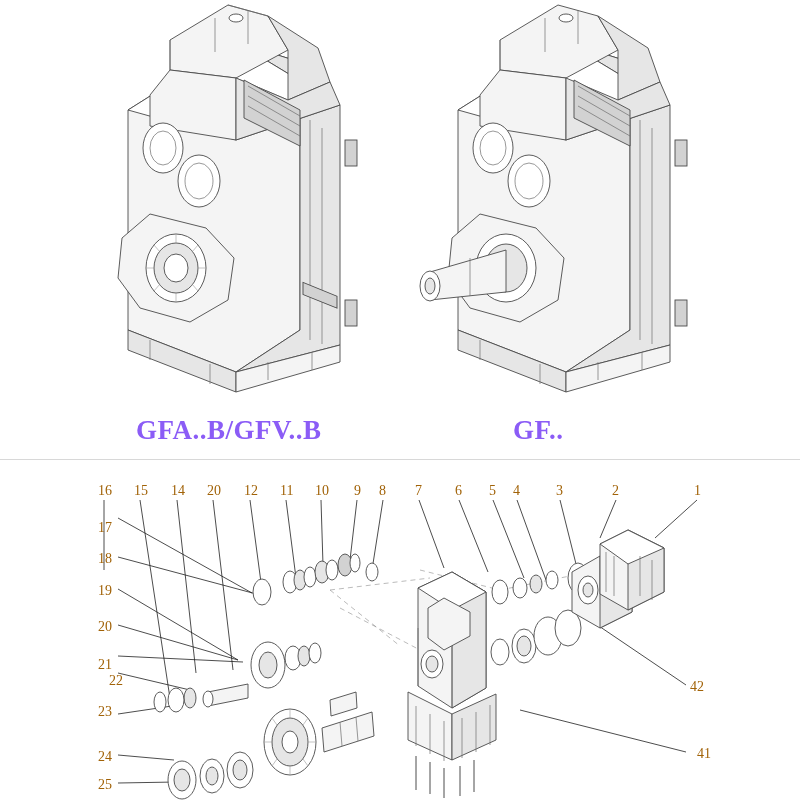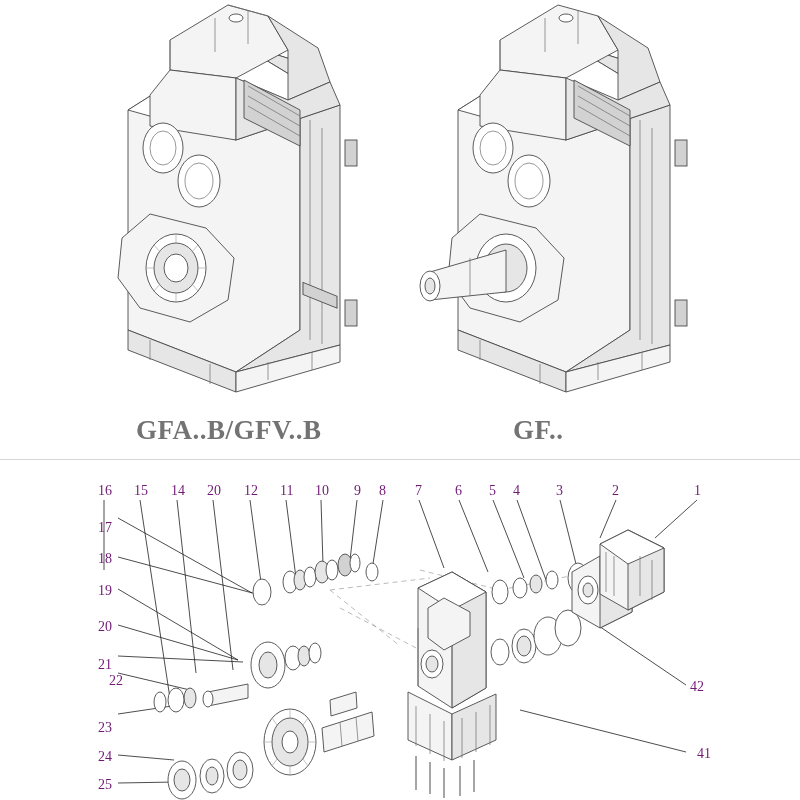--- a/index.html
+++ b/index.html
@@ -35,32 +35,32 @@
     width: 800px;
     height: 1px;
     background: #d8d8d8;
   }
 
   .caption {
     position: absolute;
     font-family: "Liberation Serif", serif;
     font-weight: bold;
     font-size: 27px;
-    color: #737373;
+    color: #8b5cf6;
     letter-spacing: 0.5px;
     white-space: nowrap;
   }
   #caption-left { left: 136px; top: 415px; }
   #caption-right { left: 513px; top: 415px; }
 
   .callout-num {
     position: absolute;
     font-family: "Liberation Serif", serif;
     font-size: 14px;
-    color: #701a75;
+    color: #a16207;
     white-space: nowrap;
   }
 
   svg.draw {
     position: absolute;
     left: 0;
     top: 0;
     overflow: visible;
   }
   .ln-thin { stroke: #6d6d6d; stroke-width: 0.7; fill: none; }
@@ -372,21 +372,21 @@
     <div class="callout-num" style="left:556px; top:23px;">3</div>
     <div class="callout-num" style="left:612px; top:23px;">2</div>
     <div class="callout-num" style="left:694px; top:23px;">1</div>
 
     <div class="callout-num" style="left:98px; top:52px;margin-top:8px;">17</div>
     <div class="callout-num" style="left:98px; top:91px;">18</div>
     <div class="callout-num" style="left:98px; top:123px;">19</div>
     <div class="callout-num" style="left:98px; top:159px;">20</div>
     <div class="callout-num" style="left:98px; top:190px;margin-top:7px;">21</div>
     <div class="callout-num" style="left:98px; top:213px;margin-left:11px;">22</div>
-    <div class="callout-num" style="left:98px; top:260px;">23</div>
+    <div class="callout-num" style="left:98px; top:244px;">23</div>
     <div class="callout-num" style="left:98px; top:289px;">24</div>
     <div class="callout-num" style="left:98px; top:317px;">25</div>
 
     <div class="callout-num" style="left:690px; top:219px;">42</div>
     <div class="callout-num" style="left:697px; top:286px;">41</div>
   </div>
 
 </div>
 
 </body></html>

